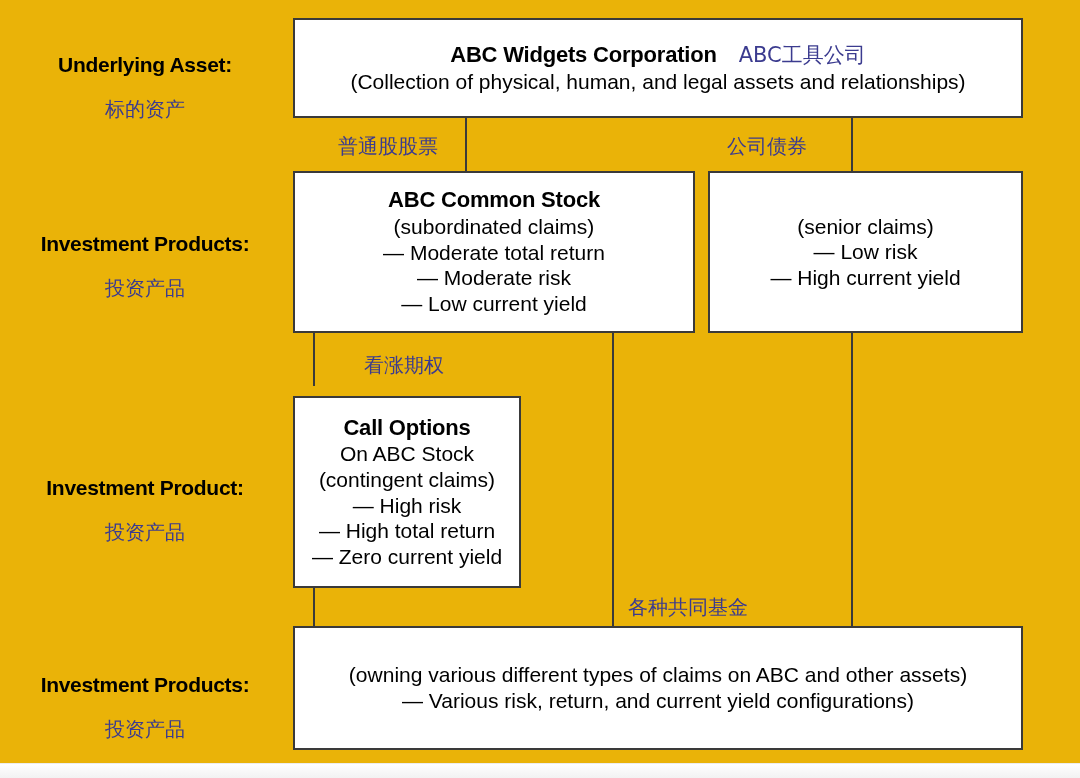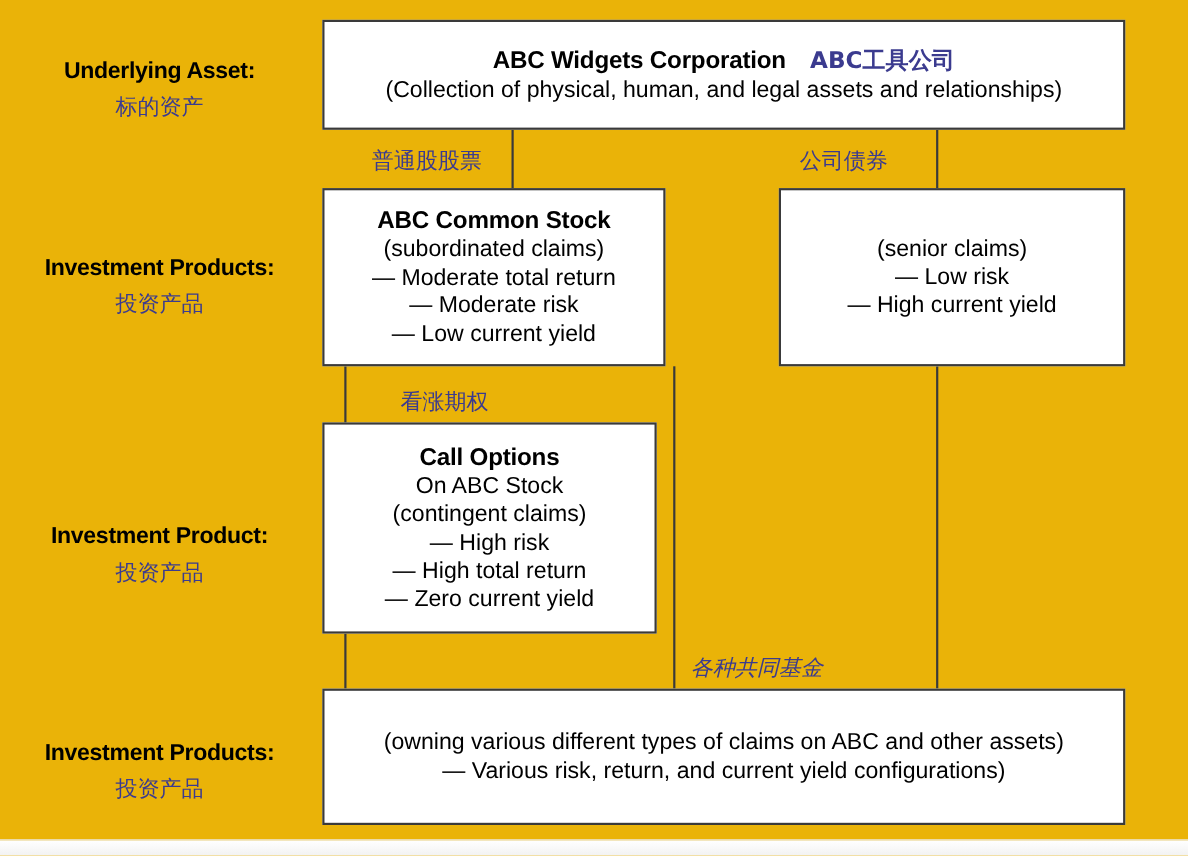--- a/index.html
+++ b/index.html
@@ -59,41 +59,41 @@
     position: absolute;
     color: #3b3b8f;
     font-family: "DejaVu Sans", sans-serif;
     font-size: 20px;
     white-space: nowrap;
   }
   .zh-inline {
     color: #3b3b8f;
     font-family: "DejaVu Sans", sans-serif;
     font-size: 21px;
-    font-weight: bold;
+    font-weight: normal;
   }
 
   
   .stage {
     position: absolute;
     text-align: center;
     width: 290px;
     left: 0;
   }
   .stage .en {
     font-weight: bold;
     font-size: 21px;
     white-space: nowrap;
     letter-spacing: -0.3px;
   }
   .stage .cn {
     color: #3b3b8f;
     font-family: "DejaVu Sans", sans-serif;
     font-size: 20px;
-    margin-top: 7px;
+    margin-top: 19px;
   }
 
   .bottom-strip {
     position: absolute;
     left: 0;
     bottom: 0;
     width: 1080px;
     height: 14px;
     background: linear-gradient(#ffffff, #f2f2f2);
     border-top: 1px solid #ededed;
@@ -132,45 +132,45 @@
 
   <div class="vline" style="left:612px; top:333px; height:293px;"></div>
 
   <div class="vline" style="left:851px; top:333px; height:293px;"></div>
 
   <div class="vline" style="left:313px; top:576px; height:50px;"></div>
 
   <div class="conn-label" style="left:338px; top:133px;">普通股股票</div>
   <div class="conn-label" style="left:727px; top:133px;">公司债券</div>
   <div class="conn-label" style="left:364px; top:352px;">看涨期权</div>
-  <div class="conn-label" style="left:628px; top:594px;font-style:italic;">各种共同基金</div>
+  <div class="conn-label" style="left:628px; top:594px;">各种共同基金</div>
 
   <div class="box" style="left:293px; top:18px; width:730px; height:100px;">
     <div class="titlerow">
       <span class="title">ABC Widgets Corporation</span>
       <span class="zh-inline">ABC工具公司</span>
     </div>
     <div class="line">(Collection of physical, human, and legal assets and relationships)</div>
   </div>
 
-  <div class="box" style="left:293px; top:171px; width:312px; height:162px;">
+  <div class="box" style="left:293px; top:171px; width:402px; height:162px;">
     <div class="title">ABC Common Stock</div>
     <div class="line">(subordinated claims)</div>
     <div class="line">— Moderate total return</div>
     <div class="line">— Moderate risk</div>
     <div class="line">— Low current yield</div>
   </div>
 
   <div class="box" style="left:708px; top:171px; width:315px; height:162px;">
     <div class="line">(senior claims)</div>
     <div class="line">— Low risk</div>
     <div class="line">— High current yield</div>
   </div>
 
-  <div class="box" style="left:293px; top:384px; width:304px; height:192px;">
+  <div class="box" style="left:293px; top:396px; width:228px; height:192px;">
     <div class="title">Call Options</div>
     <div class="line">On ABC Stock</div>
     <div class="line">(contingent claims)</div>
     <div class="line">— High risk</div>
     <div class="line">— High total return</div>
     <div class="line">— Zero current yield</div>
   </div>
 
   <div class="box" style="left:293px; top:626px; width:730px; height:124px;">
     <div class="line">(owning various different types of claims on ABC and other assets)</div>

